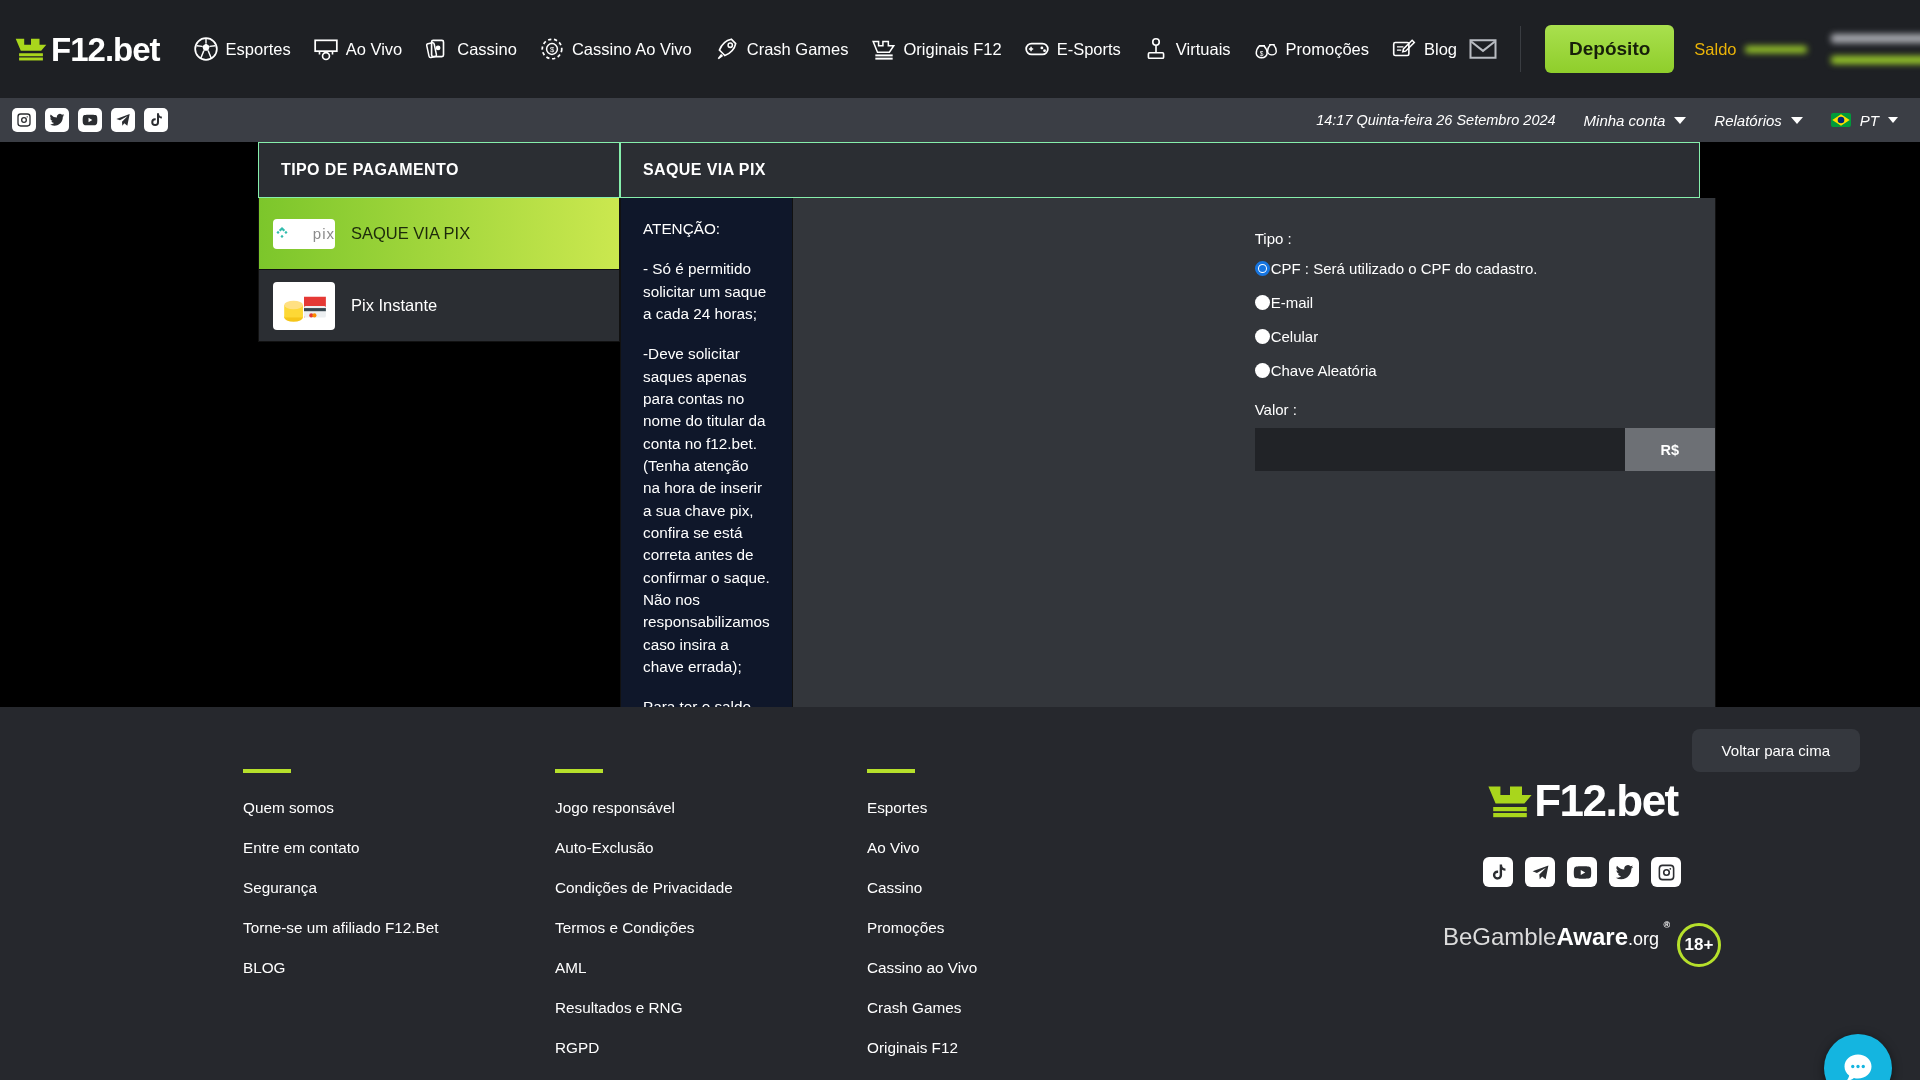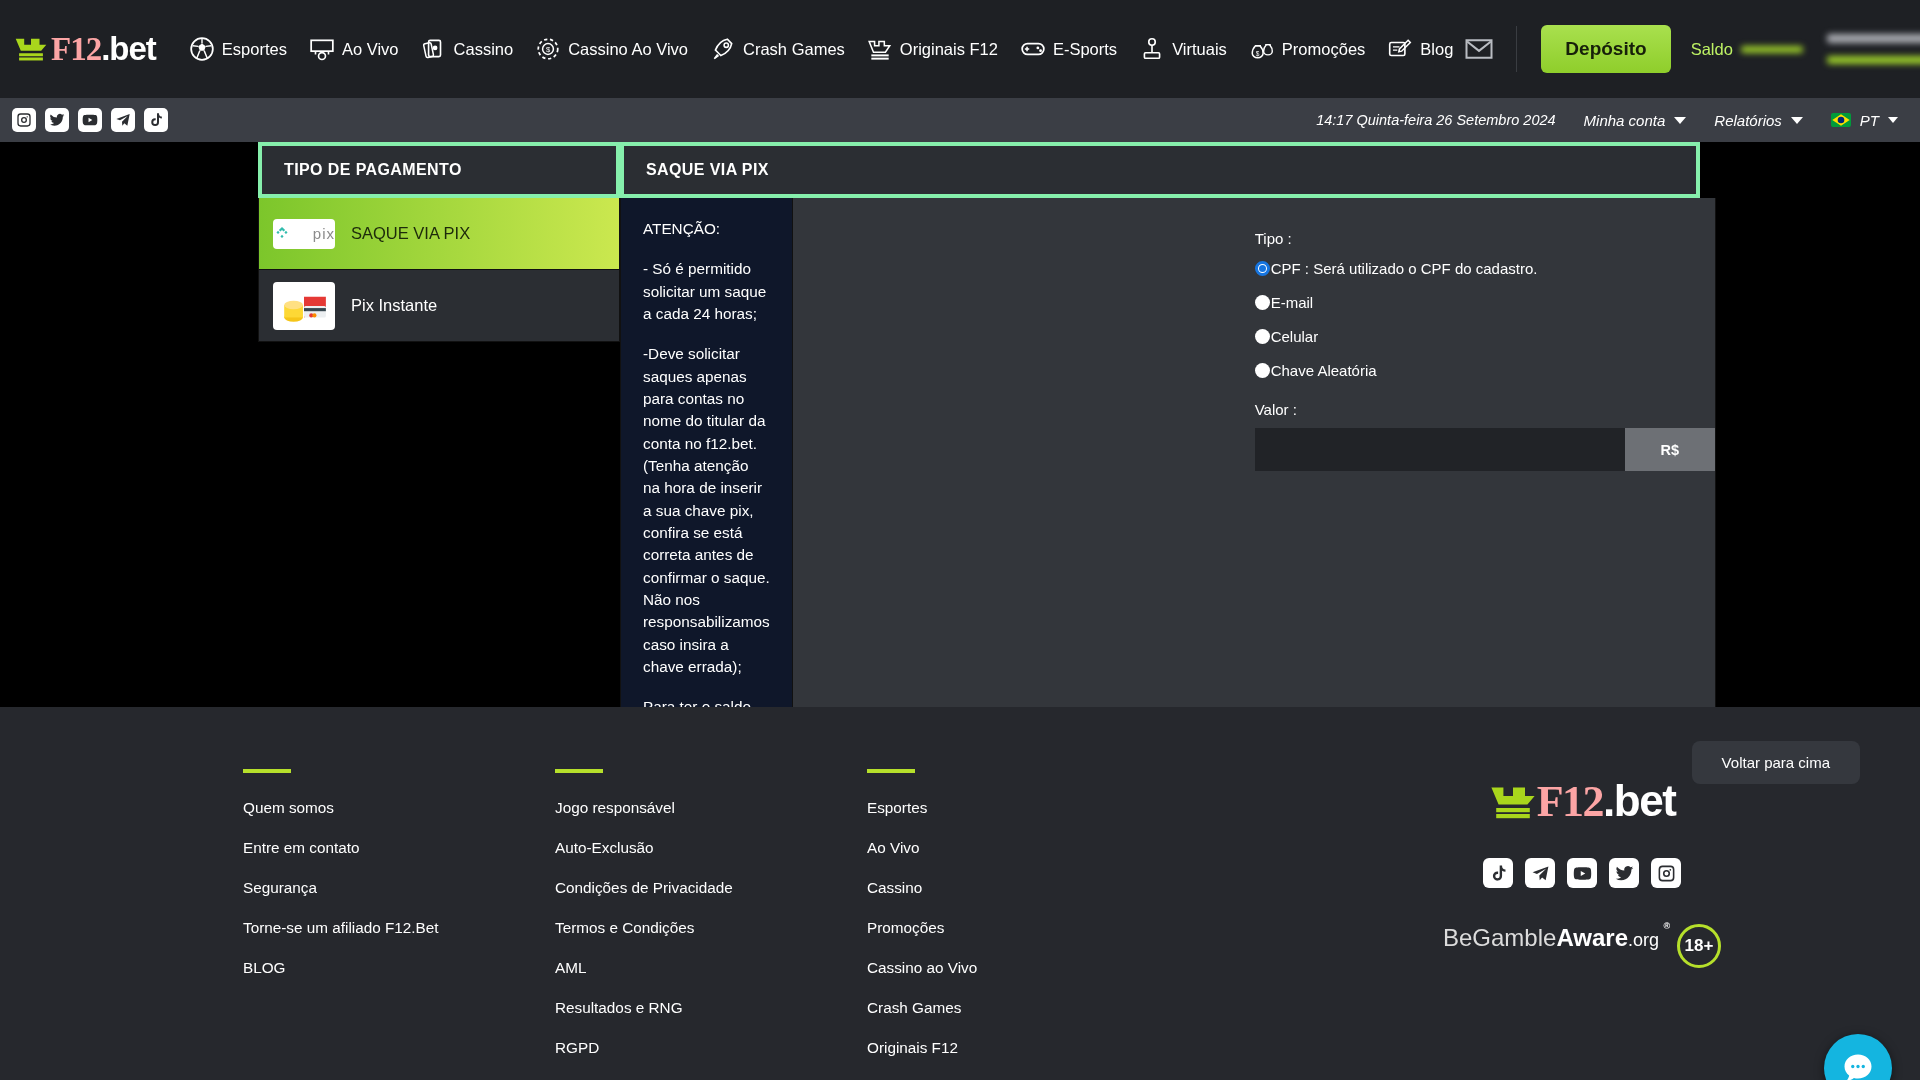--- a/index.html
+++ b/index.html
@@ -12,40 +12,40 @@
   .page { position: relative; width: 1920px; height: 1080px; background:#000; }
 
   
   .header {
     height: 98px; background: #1e2024;
     display: flex; align-items: center; padding: 0 22px 0 10px;
     position: relative;
   }
   .logo { display:flex; align-items:center; margin-right: 22px; margin-left:4px;}
   .logo-txt { font-size: 33px; font-weight: 800; letter-spacing:-1px; line-height:1; }
-  .logo-f12 { color:#fca5a5;font-family:Liberation Serif, serif; }
+  .logo-f12 { color:#ffffff; }
   .logo-bet { color:#ffffff; }
   .logo-mark { width:34px;height:24px;margin-right:3px;display:block;}
 
   .nav { display:flex; align-items:center; gap:0px; flex: 0 0 auto;}
   .nav-item { display:flex; align-items:center; gap:7px; padding:0 11px; cursor:pointer; }
   .nav-item .lbl { color:#fff; font-size:16.5px; white-space:nowrap; }
   .nav-ico { width:26px; height:26px; display:block; flex:0 0 26px; }
 
   .hdr-right { margin-left:auto; display:flex; align-items:center; gap:0; }
   .mail-ico { width:30px;height:30px; margin-right:22px; }
   .vdiv { width:1px; height:46px; background:#3a3d42; margin-right:24px;}
   .deposito {
     background: linear-gradient(180deg,#a9e04e 0%,#8fce2b 100%);
     color:#17200a; font-weight:700; font-size:19px;
     padding:13px 24px; border:none; border-radius:6px; cursor:pointer;
     white-space:nowrap;
   }
   .saldo-wrap { display:flex; align-items:center; margin-left:20px; }
-  .saldo-lbl { color:#bef264; font-size:16.5px; margin-right:8px;}
+  .saldo-lbl { color:#eab308; font-size:16.5px; margin-right:8px;}
   .blur-bar { border-radius:3px; filter: blur(3px); }
   .bb1 { width:62px; height:7px; background:#9acb2a; }
   .bb2 { width:105px; height:9px; background:#a8aab0; }
   .bb3 { width:175px; height:8px; background:#9acb2a; }
   .saldo-col { display:flex; flex-direction:column; gap:13px; margin-left:24px; }
 
   
   .subbar {
     height:44px; background:#3b3e45; display:flex; align-items:center;
     padding:0 22px 0 12px;
@@ -61,21 +61,21 @@
   .flag { width:20px;height:14px;border-radius:2px;display:block;}
 
   
   .main { background:#000; position:relative; height:565px; }
   .panelwrap { display:flex; padding-left:258px; }
   .col-left { width:362px; }
   .col-right { width:1080px; }
   .bar-head {
     background:#2b2e33; height:56px; display:flex; align-items:center;
     padding-left:22px; color:#fff; font-size:16px; font-weight:700;
-    letter-spacing:.4px; border:4px solid #86efac;
+    letter-spacing:.4px; border:1px solid #86efac;
   }
   .pay-item {
     height:72px; display:flex; align-items:center; gap:16px;
     padding-left:14px; background:#2b2e33; border:1px solid #111;
     border-top:none; cursor:pointer;
   }
   .pay-item.active {
     background: linear-gradient(90deg,#7cc62b 0%,#cbe84f 100%);
   }
   .pay-item .nm { font-size:16.5px; color:#fff; }
@@ -140,21 +140,21 @@
   .gtxt { font-size:24px; color:#fff; font-weight:700; position:relative;}
   .gtxt .thin { font-weight:400; color:#dcdcdc;}
   .gtxt .org { font-size:18px; font-weight:400;}
   .gtxt sup { font-size:9px; position:absolute; top:-3px; right:-11px;}
   .age {
     width:44px;height:44px;border-radius:50%;border:3px solid #b6e02b;
     display:flex;align-items:center;justify-content:center;
     color:#fff;font-size:17px;font-weight:700;
   }
   .backtop {
-    position:absolute; right:60px; top:34px;
+    position:absolute; right:60px; top:22px;
     background:#35383e; color:#fff; font-size:15px;
     padding:13px 30px; border:none; border-radius:8px; cursor:pointer;
   }
   .chat {
     position:absolute; right:28px; bottom:22px;
     width:68px;height:68px;border-radius:50%;
     background:#14b5e0; display:flex;align-items:center;justify-content:center;cursor:pointer;
     box-shadow:0 2px 10px rgba(0,0,0,.5);
   }
   .chat svg { width:36px;height:36px; fill:#fff; }

